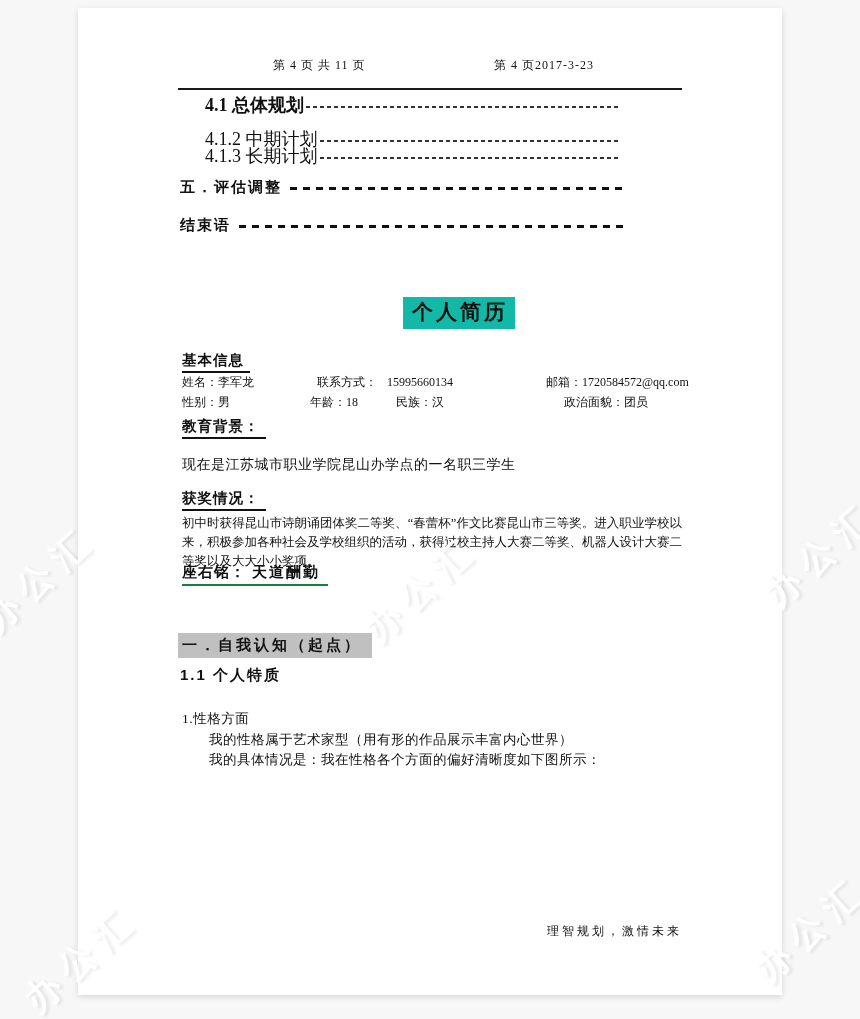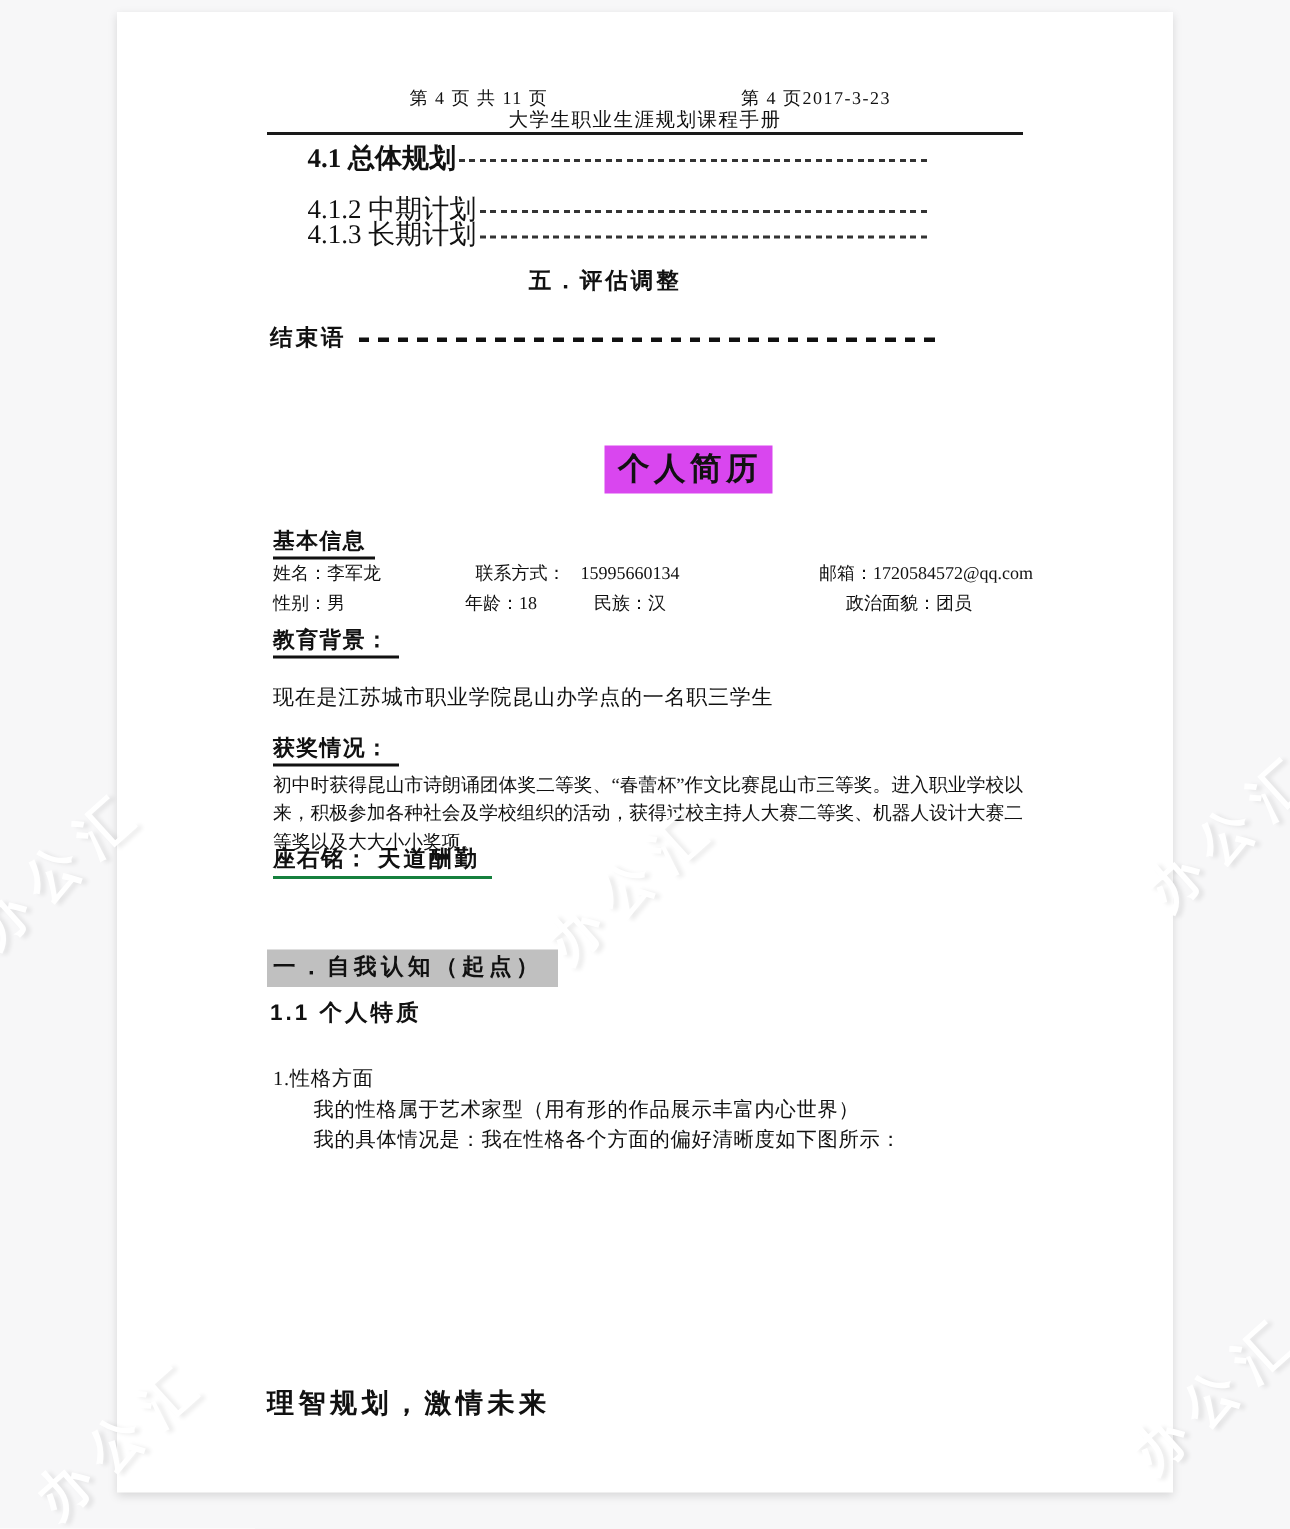--- a/index.html
+++ b/index.html
@@ -43,21 +43,21 @@
   .toc-bold { font-weight:bold; }
   .dash-fine { flex:1; height:2px; margin-left:2px; margin-top:3px;
     background:repeating-linear-gradient(to right,#333 0 4px,transparent 4px 7px); }
 
   .script { font-family:cursive; font-weight:bold; }
   .script-row { display:flex; align-items:center; width:447px; font-size:15px; letter-spacing:2px; white-space:nowrap; }
   .dash-bold { flex:1; height:3px; margin-left:8px; margin-top:2px;
     background:repeating-linear-gradient(to right,#111 0 7px,transparent 7px 13px); }
 
   .resume-title {
-    display:inline-block; background:#d946ef;
+    display:inline-block; background:#14b8a6;
     font-family:cursive; font-weight:bold; font-size:21px;
     letter-spacing:3px; padding:4px 7px 5px 9px; line-height:1.1;
   }
 
   .h-underline {
     display:inline-block; font-size:14.5px; font-weight:bold;
     border-bottom:2px solid #111; padding:0 6px 1px 0; letter-spacing:1px;
   }
   .info-field { white-space:nowrap; font-size:12px; }
   .para { font-size:12.5px; line-height:19px; text-align:justify; width:500px; }
@@ -72,56 +72,55 @@
     font-family:cursive; font-weight:bold; font-size:15px;
     letter-spacing:3px; padding:3px 10px 4px 4px; line-height:1.2;
   }
   .sec-sub {
     font-family:"Liberation Sans", sans-serif; font-weight:900;
     font-size:15px; letter-spacing:2px;
   }
   .plain-line { font-size:13.5px; letter-spacing:0.5px; white-space:nowrap; }
 
   .footer-slogan {
-    width:504px; text-align:left;
-    font-family:cursive; font-weight:bold; font-size:18px; letter-spacing:3px;
+    width:504px; text-align:right;
+    font-family:cursive; font-weight:normal; font-size:12px; letter-spacing:3px;
   }
 </style>
 </head>
 <body>
 
 <div class="canvas">
 
   <div class="wm abs" style="left:-30px; top:555px;">办公汇</div>
   <div class="wm abs" style="left:352px; top:565px;">办公汇</div>
   <div class="wm abs" style="left:752px; top:530px;">办公汇</div>
   <div class="wm abs" style="left:12px; top:935px;">办公汇</div>
   <div class="wm abs" style="left:742px; top:905px;">办公汇</div>
 
   <div class="page">
 
     <div class="abs hdr-small" style="left:195px; top:49px;text-align:right;">第 4 页 共 11 页</div>
     <div class="abs hdr-small" style="left:416px; top:49px;">第 4 页2017-3-23</div>
-    <div class="abs hdr-title" style="left:100px; top:63px;">大学生职业生涯规划课程手册</div>
     <div class="abs hdr-rule" style="left:100px; top:80px;"></div>
 
     <div class="abs toc-row" style="left:127px; top:89px;">
       <span class="lbl toc-bold">4.1 总体规划</span>
       <span class="dash-fine"></span>
     </div>
     <div class="abs toc-row" style="left:127px; top:123px;">
       <span class="lbl">4.1.2 中期计划</span>
       <span class="dash-fine"></span>
     </div>
     <div class="abs toc-row" style="left:127px; top:140px;">
       <span class="lbl">4.1.3 长期计划</span>
       <span class="dash-fine"></span>
     </div>
 
-    <div class="abs script-row script" style="left:102px; top:170px;flex-direction:column;">
+    <div class="abs script-row script" style="left:102px; top:170px;">
       <span>五．评估调整</span>
       <span class="dash-bold"></span>
     </div>
     <div class="abs script-row script" style="left:102px; top:208px;">
       <span>结束语</span>
       <span class="dash-bold"></span>
     </div>
 
     <div class="abs" style="left:325px; top:289px;">
       <span class="resume-title">个人简历</span>

